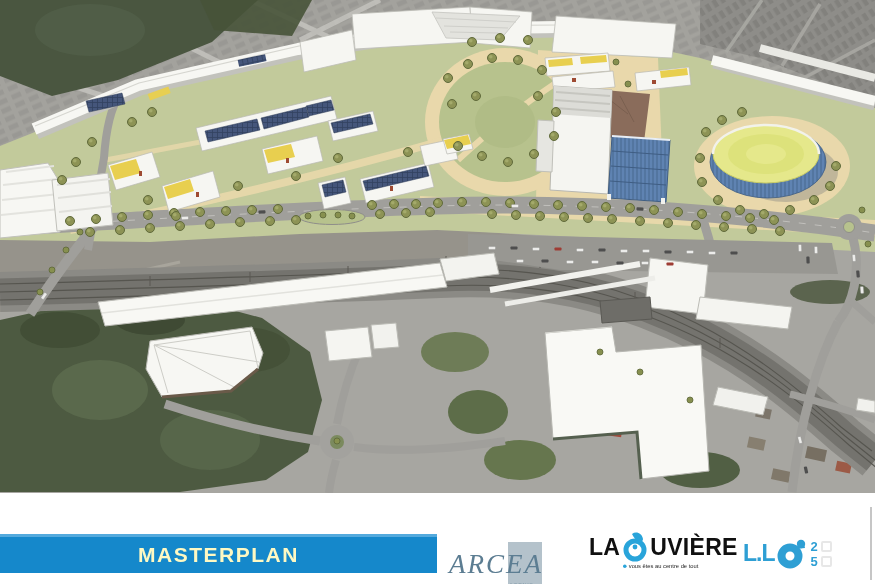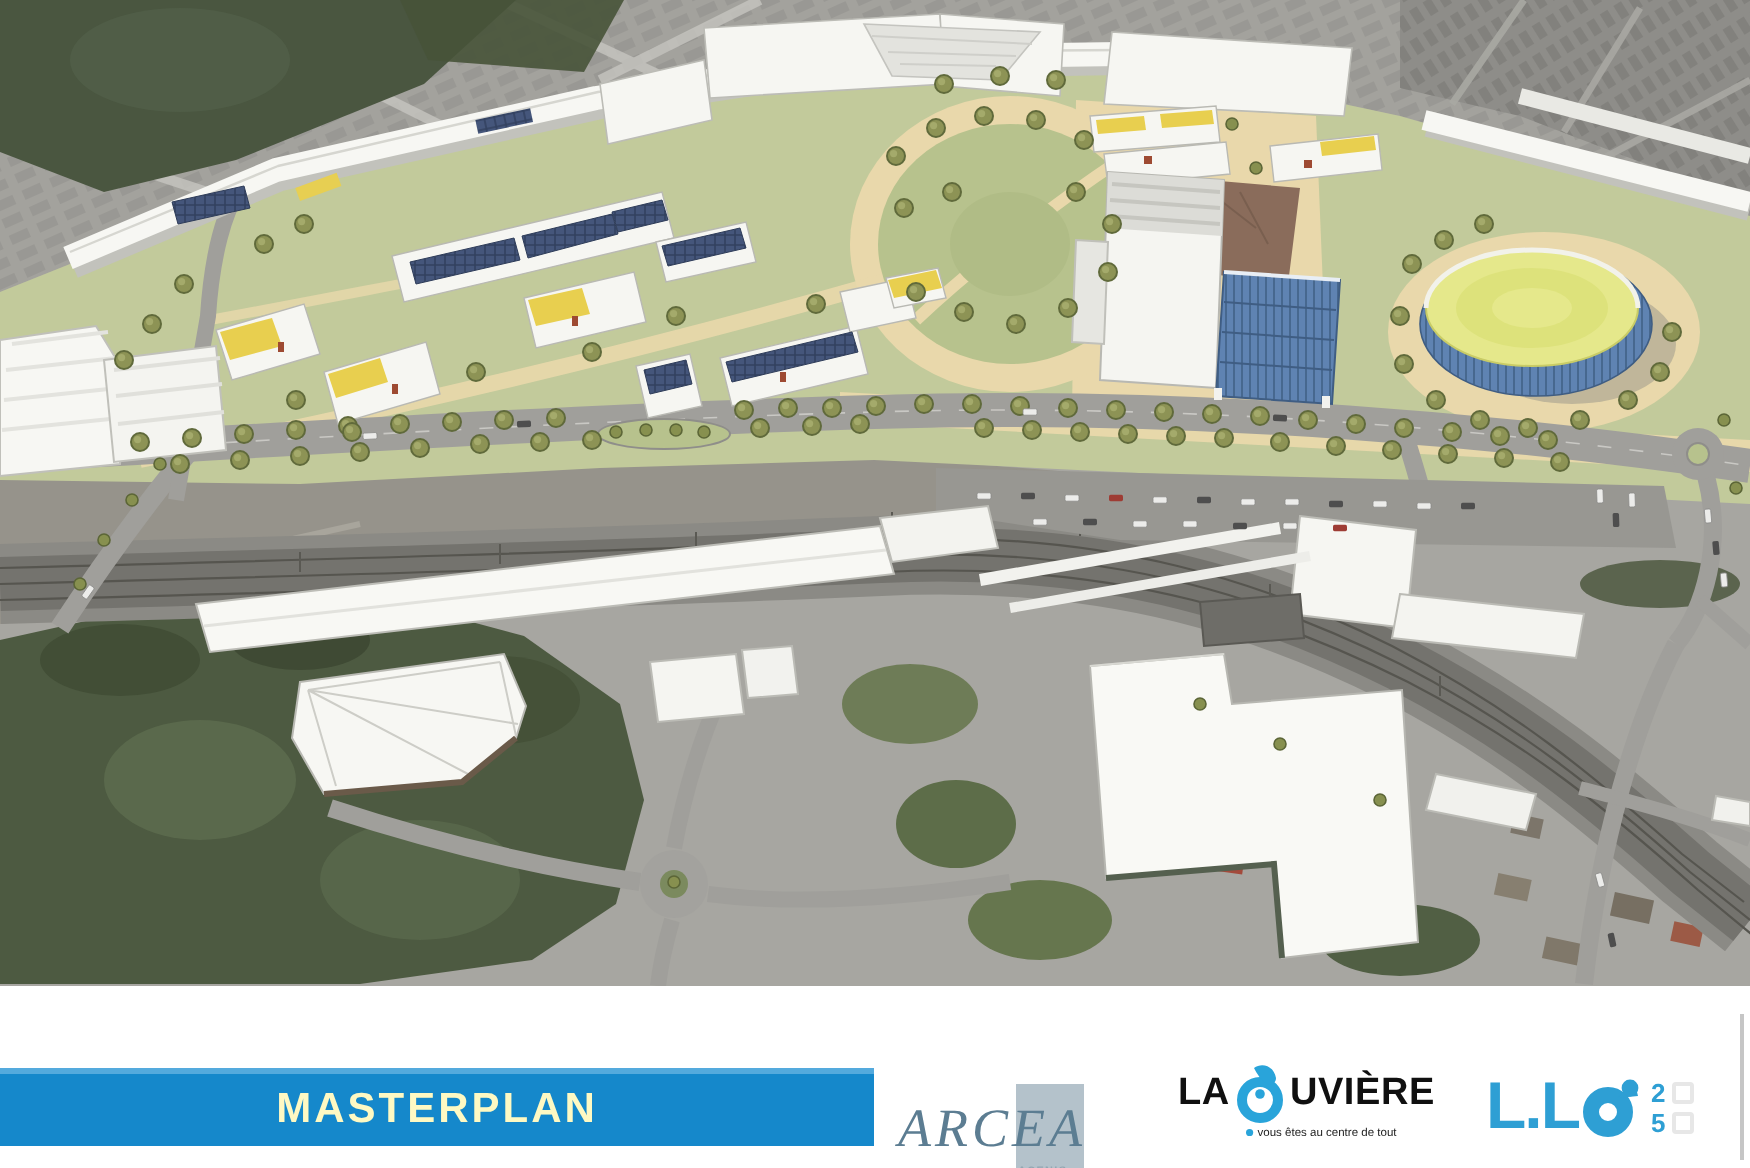--- a/index.html
+++ b/index.html
@@ -18,31 +18,31 @@
   
   .logo-arcea{position:absolute;left:449px;top:33px;width:120px;height:52px;margin-top:16px;}
   .arcea-box{position:absolute;left:59px;top:0;width:34px;height:45px;background:var(--arcea-box,#b4c2cb);}
   .arcea-text{position:absolute;left:0;top:7px;font-family:"Liberation Serif",serif;font-style:italic;
               font-size:27px;letter-spacing:2px;color:var(--arcea-text,#5c7d92);}
   .arcea-sub{position:absolute;left:60px;top:40px;font-size:8px;letter-spacing:1px;font-weight:bold;
              color:#93a7b3;transform:scale(0.68);transform-origin:left top;white-space:nowrap;}
 
   
   .logo-louviere{position:absolute;left:589px;top:39px;}
-  .louviere-main{display:flex;align-items:center;gap:2px;font-weight:800;font-size:19px;
+  .louviere-main{display:flex;align-items:center;gap:2px;font-weight:800;font-size:23px;
                  color:#101010;letter-spacing:0.3px;}
   .louviere-main span{font-weight:800;}
   .louviere-o{display:inline-block;width:26px;height:30px;}
   .louviere-tagline{display:flex;align-items:center;gap:3px;margin-left:34px;margin-top:1px;
                     font-size:8px;color:#222;transform:scale(0.72);transform-origin:left top;white-space:nowrap;}
   .louviere-dot{width:5px;height:5px;border-radius:50%;background:var(--louviere-blue,#29a4da);flex:none;}
 
   
   .logo-llo{position:absolute;left:743px;top:45px;display:flex;align-items:flex-start;}
-  .llo-prefix{font-size:33px;line-height:30px;font-weight:800;letter-spacing:-1px;
+  .llo-prefix{font-size:23px;line-height:30px;font-weight:800;letter-spacing:-1px;
               color:var(--llo-blue,#2e9fd4);}
   .llo-o{display:inline-block;width:31px;height:31px;margin-left:1px;}
   .llo-digits{display:flex;flex-direction:column;margin-left:4px;margin-top:1px;}
   .digit-row{display:flex;align-items:center;gap:3px;height:15px;}
   .digit{font-size:13px;font-weight:800;line-height:13px;color:var(--llo-blue,#2e9fd4);}
   .ghost{width:7px;height:7px;border:2px solid #e7e7e7;border-radius:2px;}
 
   .edge-line{position:absolute;right:3px;top:14px;width:2px;height:73px;background:#c6c6c6;}
 </style>
 </head>

